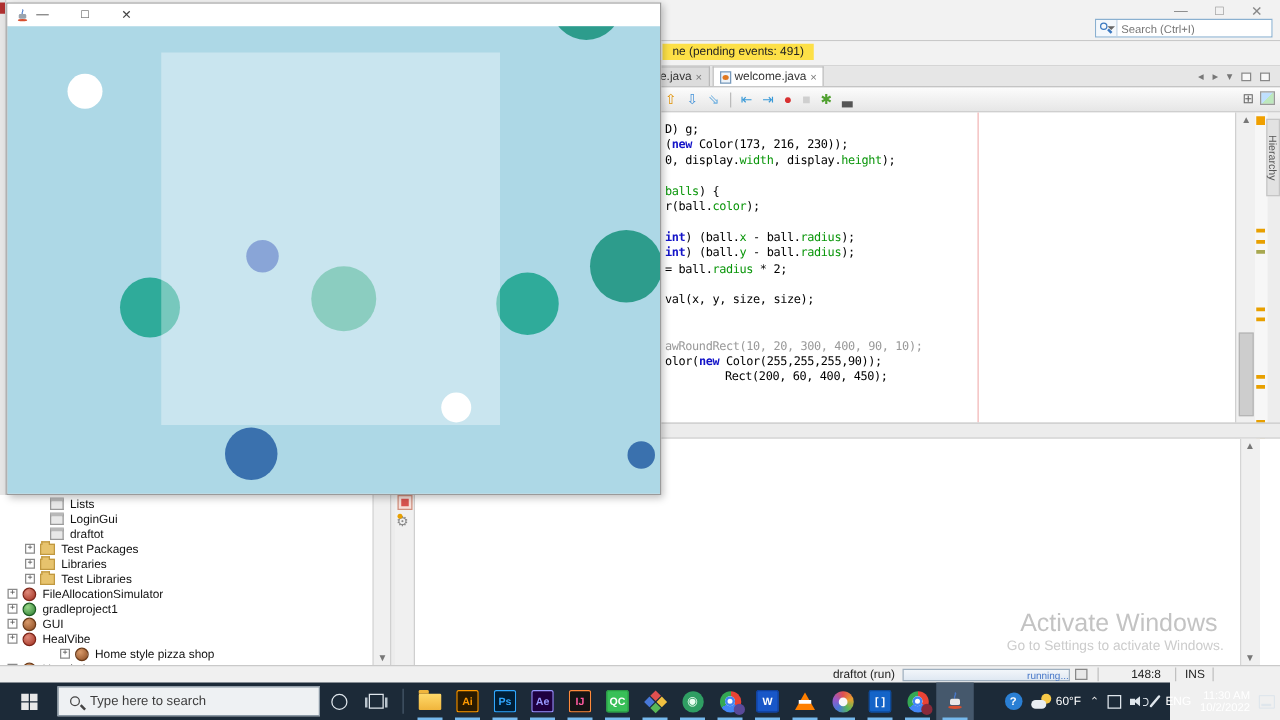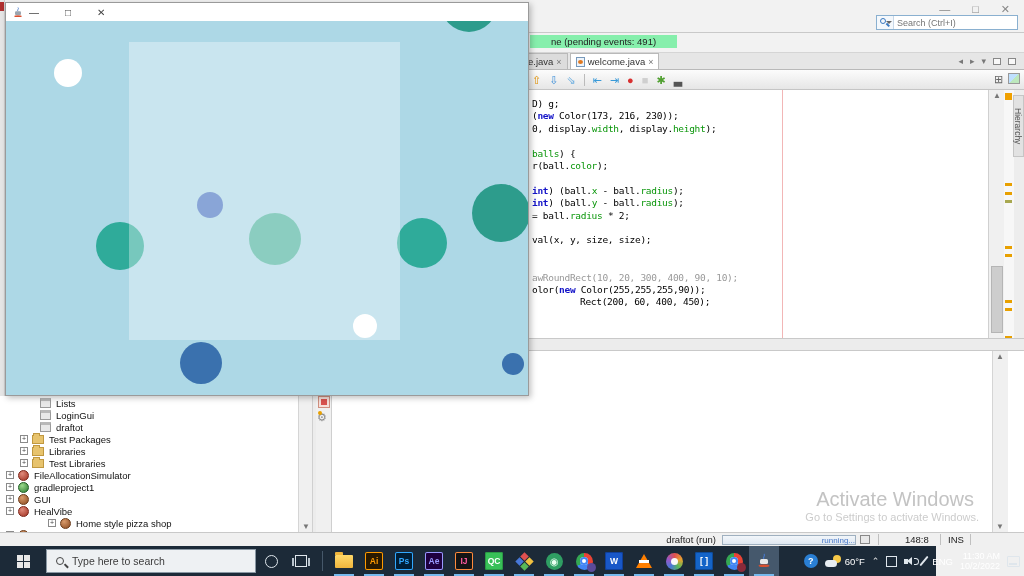--- a/index.html
+++ b/index.html
@@ -11,21 +11,21 @@
   .nb-top { left:0; top:0; width:1024px; height:33px; background:#f2f2f2; border-bottom:1px solid #c9c9c9; }
   .nb-controls { right:14px; top:3px; display:flex; gap:22px; color:#888; font-size:11px; }
   .nb-controls span { cursor:default; }
   .nb-search { right:6px; top:15px; width:142px; height:15px; display:flex; border:1px solid #8ab0d0; background:#fff; }
   .nb-search .mag { width:18px; height:13px; border-right:1px solid #c8d8e8; position:relative; background:#f4f8fc; }
   .mag .lens { position:absolute; left:3px; top:2px; width:6px; height:6px; border:1.5px solid #3a78c0; border-radius:50%; }
   .mag .stem { position:absolute; left:9px; top:8px; width:4px; height:1.5px; background:#3a78c0; transform:rotate(45deg); }
   .mag .drop { position:absolute; right:1px; top:5px; width:0; height:0; border-left:3px solid transparent; border-right:3px solid transparent; border-top:3px solid #666; }
   .nb-search input { flex:1; border:0; outline:none; font-size:9px; color:#888; padding:0 3px; font-family:"Liberation Sans",sans-serif; background:#fff; }
 
-  .pending { left:530px; top:35px; height:13px; background:#86efac; color:#222; font-size:9.5px; line-height:13px; padding:0 21px; white-space:nowrap; }
+  .pending { left:530px; top:35px; height:13px; background:#fde047; color:#222; font-size:9.5px; line-height:13px; padding:0 8px; white-space:nowrap; }
   .row2 { left:524px; top:33px; width:500px; height:20px; background:#f2f2f2; border-bottom:1px solid #d5d5d5; }
 
   
   .tabrow { left:524px; top:53px; width:500px; height:17px; background:#e6e6e6; border-bottom:1px solid #b9b9b9; display:flex; align-items:flex-end; overflow:hidden; }
   .tab { height:16px; display:flex; align-items:center; gap:3px; padding:0 5px; font-size:9.5px; color:#333; background:#dcdcdc; border:1px solid #b9b9b9; border-bottom:0; margin-left:2px; white-space:nowrap; }
   .tab.sel { background:#fff; }
   .tab .fic { width:9px; height:10px; background:#eef4fa; border:1px solid #7799bb; position:relative; }
   .tab .fic::after { content:""; position:absolute; left:1px; top:2px; width:5px; height:4px; background:#e07820; border-radius:50%; }
   .tab .x { color:#777; font-size:9px; }
   .tabrow-icons { right:8px; top:56px; display:flex; gap:7px; color:#777; font-size:9px; align-items:center; }

